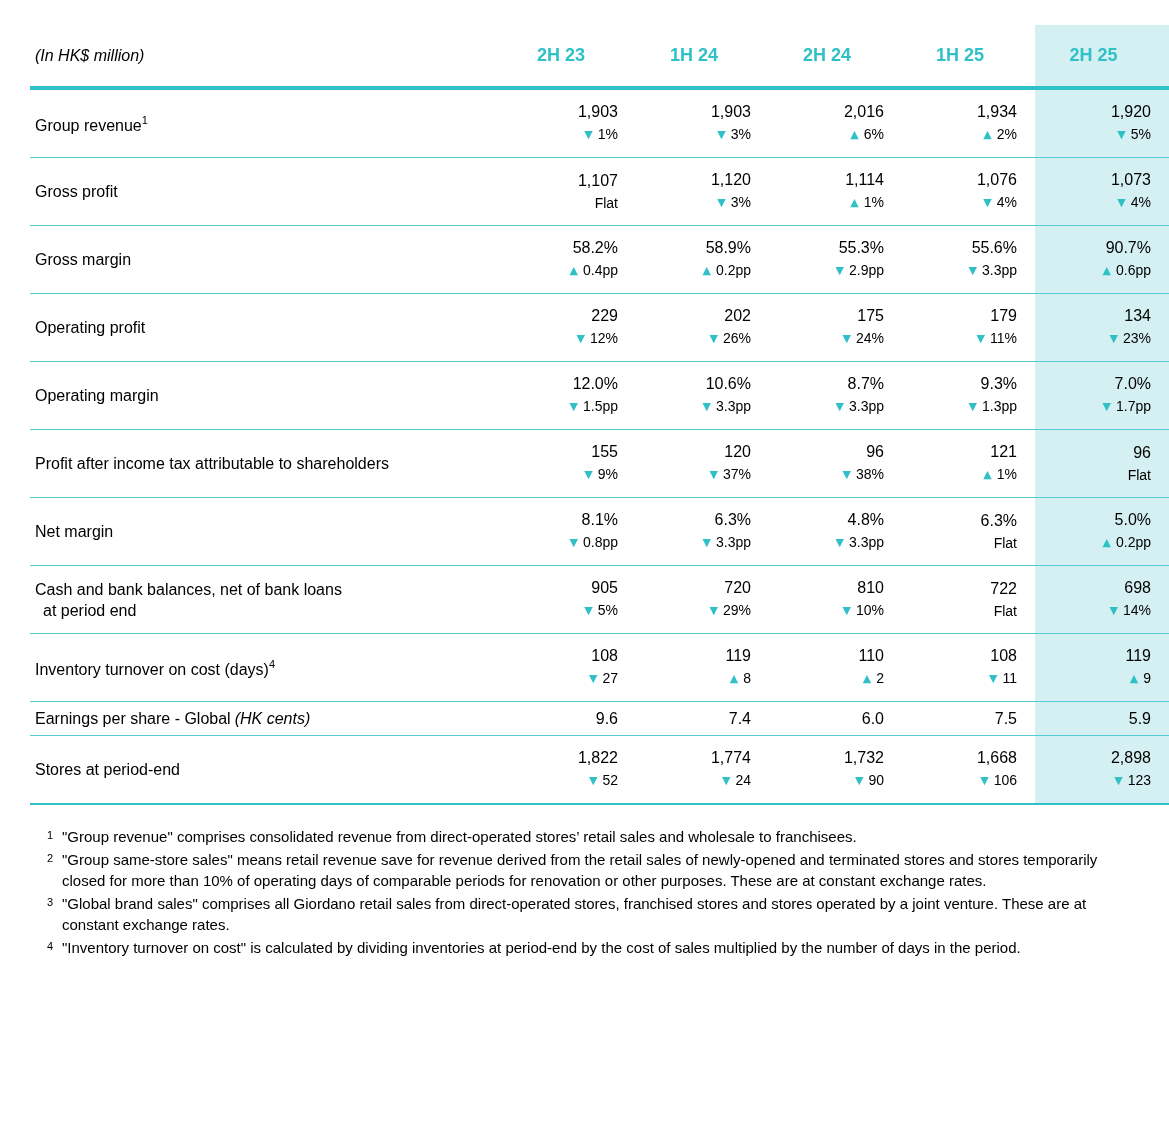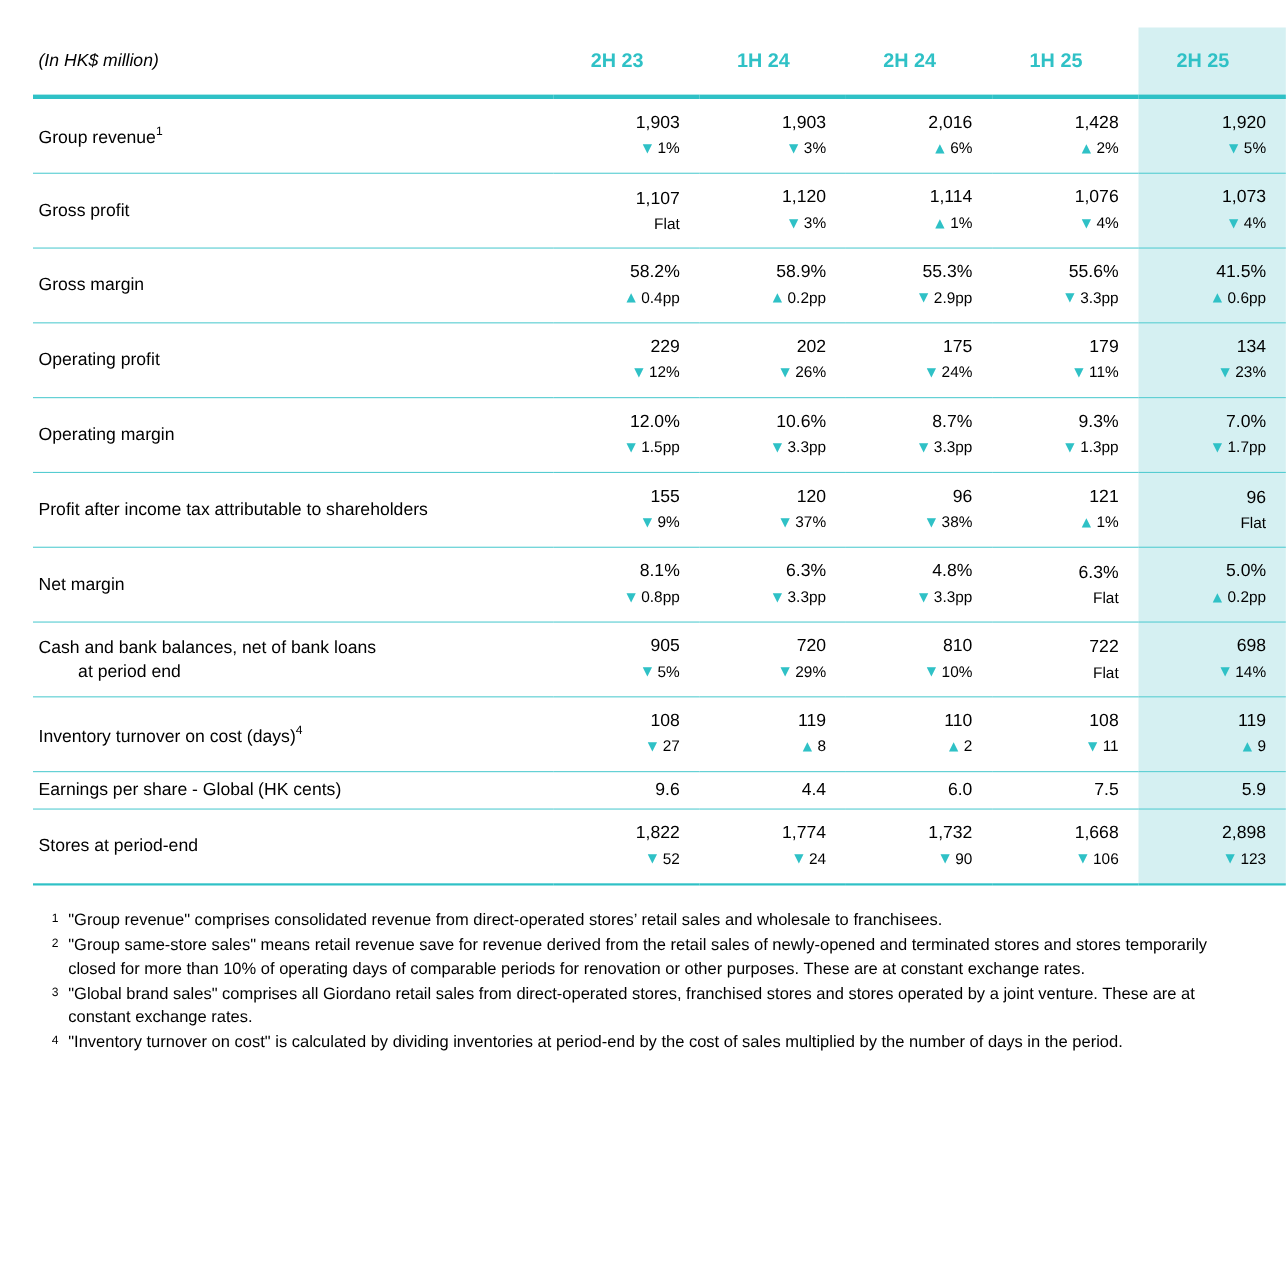--- a/index.html
+++ b/index.html
@@ -50,22 +50,22 @@
   tbody td { border-bottom: 1.5px solid var(--separator); }
   tbody tr:last-child td { border-bottom: 2.5px solid var(--accent); }
 
   td.label-cell {
     font-size: 16px;
     line-height: 21px;
     padding-left: 5px;
     vertical-align: middle;
   }
   .lbl-sup { font-size: 11px; position: relative; top: -1px; }
-  .lbl-italic { margin-left: 4px; }
-  .lbl-line2 { display: block; padding-left: 8px; margin-left: 28px; }
+  .lbl-italic { font-style: italic; margin-left: 4px; }
+  .lbl-line2 { display: block; padding-left: 8px; }
 
   td.num-cell {
     text-align: right;
     padding-right: 18px;
     vertical-align: middle;
   }
   tr.double td { padding-top: 10px; padding-bottom: 10px; }
   tr.single td { padding-top: 5px;  padding-bottom: 5px;  }
 
   .cell-value  { font-size: 16px; line-height: 23px; white-space: nowrap; }
@@ -122,21 +122,21 @@
   </td>
           <td class="num-cell">
     <div class="cell-value">1,903</div>
     <div class="cell-change"><span class="tri">▼</span><span class="chg-text">3%</span></div>
   </td>
           <td class="num-cell">
     <div class="cell-value">2,016</div>
     <div class="cell-change"><span class="tri">▲</span><span class="chg-text">6%</span></div>
   </td>
           <td class="num-cell">
-    <div class="cell-value">1,428</div>
+    <div class="cell-value">1,934</div>
     <div class="cell-change"><span class="tri">▲</span><span class="chg-text">2%</span></div>
   </td>
           <td class="num-cell hl">
     <div class="cell-value">1,920</div>
     <div class="cell-change"><span class="tri">▼</span><span class="chg-text">5%</span></div>
   </td>
         </tr>
         <tr class="data-row double">
     <td class="label-cell"><span class="lbl-main">Gross profit</span></td>
   <td class="num-cell">
@@ -172,21 +172,21 @@
   </td>
           <td class="num-cell">
     <div class="cell-value">55.3%</div>
     <div class="cell-change"><span class="tri">▼</span><span class="chg-text">2.9pp</span></div>
   </td>
           <td class="num-cell">
     <div class="cell-value">55.6%</div>
     <div class="cell-change"><span class="tri">▼</span><span class="chg-text">3.3pp</span></div>
   </td>
           <td class="num-cell hl">
-    <div class="cell-value">41.5%</div>
+    <div class="cell-value">90.7%</div>
     <div class="cell-change"><span class="tri">▲</span><span class="chg-text">0.6pp</span></div>
   </td>
         </tr>
         <tr class="data-row double">
     <td class="label-cell"><span class="lbl-main">Operating profit</span></td>
   <td class="num-cell">
     <div class="cell-value">229</div>
     <div class="cell-change"><span class="tri">▼</span><span class="chg-text">12%</span></div>
   </td>
           <td class="num-cell">
@@ -321,21 +321,21 @@
     <div class="cell-change"><span class="tri">▲</span><span class="chg-text">9</span></div>
   </td>
         </tr>
         <tr class="data-row single">
     <td class="label-cell"><span class="lbl-main">Earnings per share - Global</span><span class="lbl-italic">(HK cents)</span></td>
   <td class="num-cell">
     <div class="cell-value">9.6</div>
 
   </td>
           <td class="num-cell">
-    <div class="cell-value">4.4</div>
+    <div class="cell-value">7.4</div>
 
   </td>
           <td class="num-cell">
     <div class="cell-value">6.0</div>
 
   </td>
           <td class="num-cell">
     <div class="cell-value">7.5</div>
 
   </td>

